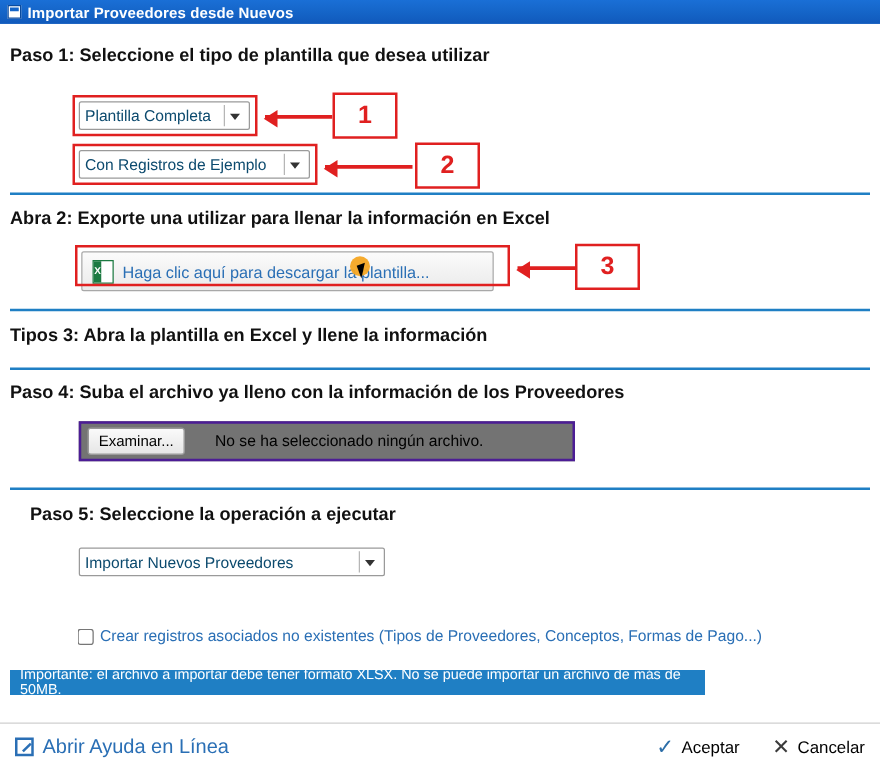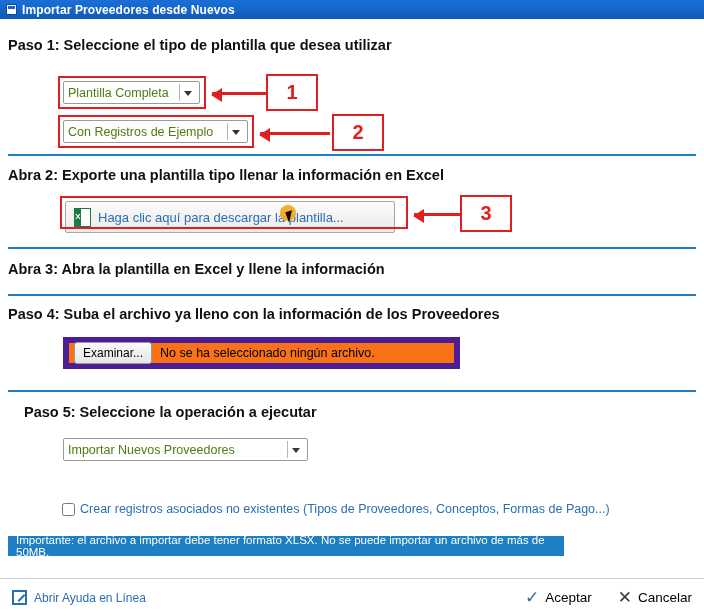--- a/index.html
+++ b/index.html
@@ -75,21 +75,21 @@
     height: 0;
     border: none;
     border-top: 2px solid #1f7fc4;
     margin: 0;
   }
 
   
   select.std {
     font-family: "Liberation Sans", sans-serif;
     font-size: 12.5px;
-    color: #4d7c0f;
+    color: #0c4a6e;
     background: #ffffff;
     border: 1px solid #9a9a9a;
     border-radius: 2px;
     padding: 2px 4px;
     height: 23px;
     box-sizing: border-box;
     -webkit-appearance: none;
     appearance: none;
   }
   .select-wrap {
@@ -200,40 +200,40 @@
     width: 6px;
     text-align: center;
     color: #ffffff;
     font-size: 8px;
     line-height: 9px;
   }
 
   
   .file-row {
     height: 32px;
-    border: 6px solid #4c1d95;
-    background: #f97316;
+    border: 2px solid #4c1d95;
+    background: #737373;
     display: flex;
     align-items: center;
     padding-left: 5px;
     box-sizing: border-box;
   }
   .browse-btn {
     font-family: "Liberation Sans", sans-serif;
     font-size: 12px;
     background: linear-gradient(to bottom, #fafafa 0%, #e6e6e6 100%);
     border: 1px solid #9b9b9b;
     border-radius: 3px;
     padding: 3px 8px;
     color: #000;
     cursor: pointer;
   }
   .file-name {
     font-size: 12.5px;
-    margin-left: 8px;
+    margin-left: 24px;
     color: #000;
   }
 
   
   .cb-row {
     display: flex;
     align-items: center;
   }
   .cb-row input[type=checkbox] {
     width: 13px;
@@ -269,21 +269,21 @@
     justify-content: space-between;
     padding: 0 12px;
     box-sizing: border-box;
   }
   .footer-left, .footer-right {
     display: flex;
     align-items: center;
   }
   .help-link {
     color: #2a6fb5;
-    font-size: 12px;
+    font-size: 16px;
     margin-left: 7px;
   }
   .ext-icon {
     width: 15px; height: 15px;
     border: 2px solid #2a6fb5;
     position: relative;
     box-sizing: border-box;
   }
   .ext-icon::after {
     content: "";
@@ -366,42 +366,42 @@
   <div class="arrow" style="left:212px; top:73px; width:54px;"></div>
   <div class="callout" style="left:266px; top:55px; width:52px; height:37px;">1</div>
 
   <div class="red-box" style="left:58px; top:96px; width:196px; height:33px;"></div>
   <div class="arrow" style="left:260px; top:113px; width:70px;"></div>
   <div class="callout" style="left:332px; top:95px; width:52px; height:37px;">2</div>
 
   <hr class="hr" style="position:absolute; left:8px; top:135px; width:688px;">
 
   <div style="position:absolute; left:8px; top:148px;">
-    <span class="step-title"><span class="num">Abra 2:</span><span class="rest"> Exporte una plantilla tipo llenar la información en Excel</span></span>
+    <span class="step-title"><span class="num">Abra 2:</span><span class="rest"> Exporte una utilizar para llenar la información en Excel</span></span>
   </div>
 
   <div class="dl-box" style="position:absolute; left:65px; top:182px; width:330px;">
     <span class="xls-icon">
       <span class="bar"></span>
         <span class="xch">X</span>
     </span>
     <span class="dl-link">Haga clic aquí para descargar la plantilla...</span>
   </div>
 
   <div class="cursor-dot" style="left:280px; top:186px;"></div>
   <div class="cursor-arrow" style="left:287px; top:192px;"></div>
 
   <div class="red-box" style="left:60px; top:177px; width:348px; height:33px;"></div>
   <div class="arrow" style="left:414px; top:194px; width:50px;"></div>
   <div class="callout" style="left:460px; top:176px; width:52px; height:37px;">3</div>
 
   <hr class="hr" style="position:absolute; left:8px; top:228px; width:688px;">
 
   <div style="position:absolute; left:8px; top:242px;">
-    <span class="step-title"><span class="num">Abra 3:</span><span class="rest"> Abra la plantilla en Excel y llene la información</span></span>
+    <span class="step-title"><span class="num">Tipos 3:</span><span class="rest"> Abra la plantilla en Excel y llene la información</span></span>
   </div>
 
   <hr class="hr" style="position:absolute; left:8px; top:275px; width:688px;">
 
   <div style="position:absolute; left:8px; top:287px;">
     <span class="step-title"><span class="num">Paso 4:</span><span class="rest"> Suba el archivo ya lleno con la información de los Proveedores</span></span>
   </div>
 
   <div class="file-row" style="position:absolute; left:63px; top:318px; width:397px;">
     <button class="browse-btn">Examinar...</button>

